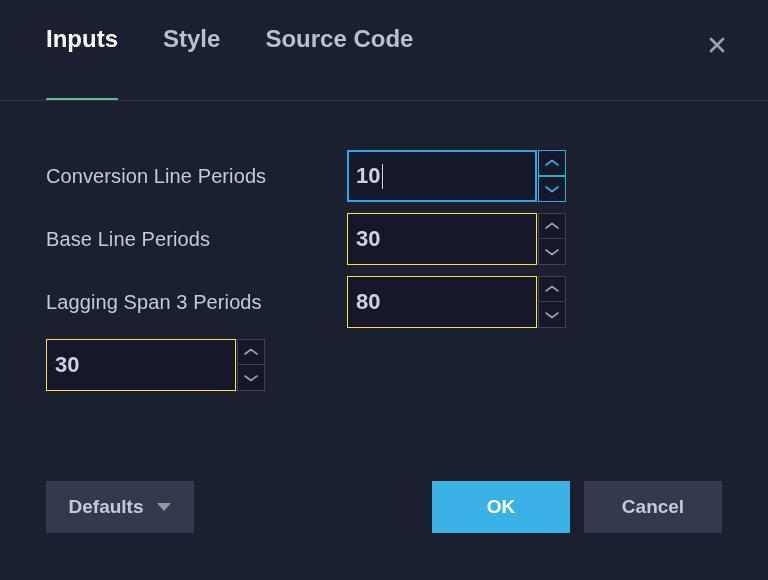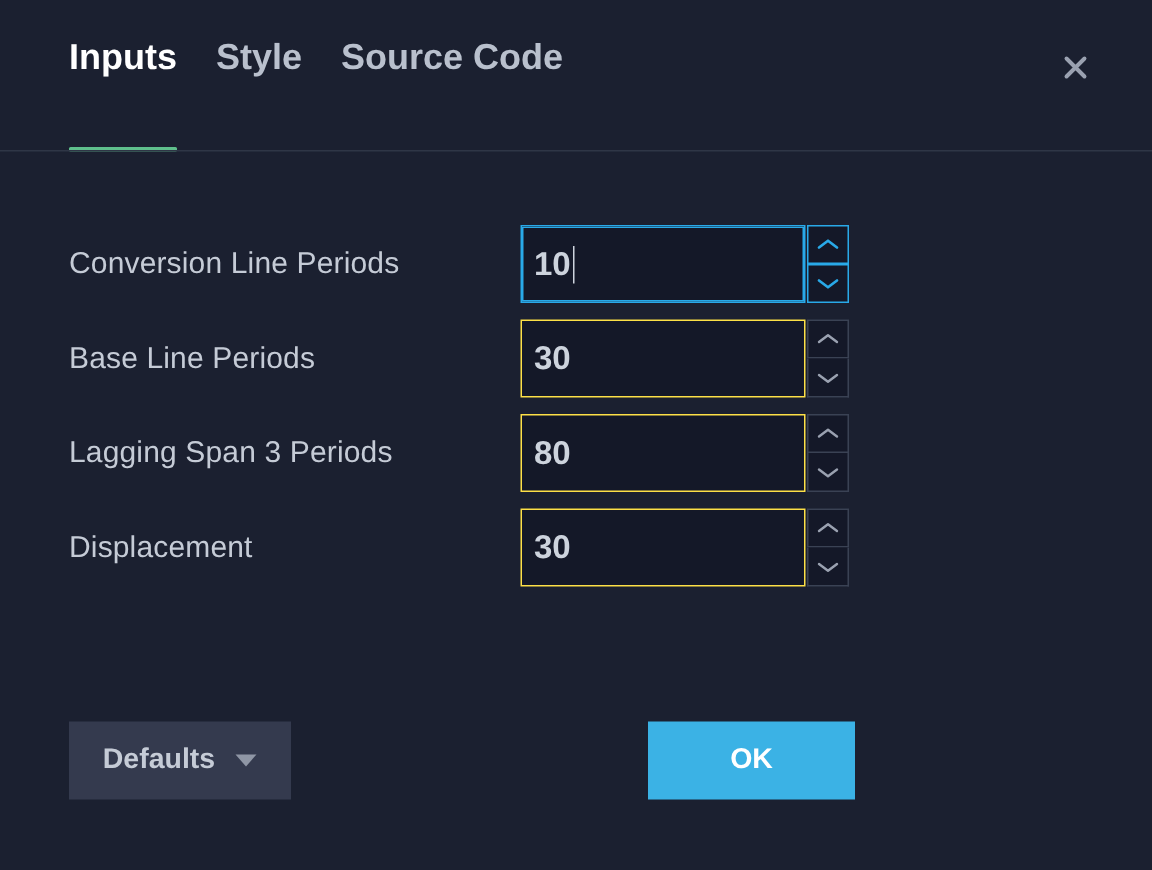--- a/index.html
+++ b/index.html
@@ -55,21 +55,21 @@
     color: #b9c0cd;
     cursor: pointer;
     white-space: nowrap;
     padding-bottom: 24px;
     box-sizing: border-box;
   }
   .tab.active {
     color: #ffffff;
   }
   .tab + .tab {
-    margin-left: 26px;
+    margin-left: 45px;
   }
   .tab-underline {
     position: absolute;
     left: 0;
     right: 0;
     bottom: 0;
     height: 3px;
     background: #5fbf8c;
     border-radius: 1px;
   }
@@ -325,21 +325,20 @@
                 <svg width="16" height="10" viewBox="0 0 16 10">
                     <path d="M2 3 L8 7.5 L14 3" fill="none" stroke="#9aa1b0" stroke-width="1.6" stroke-linecap="round" stroke-linejoin="round"></path>
                   </svg>
               </span>
             </div>
           </div>
         </div>
       </div>
 
       <div class="row">
-        <div class="row-label">Displacement</div>
         <div class="spinner">
           <div class="field">
             <span>30</span>
           </div>
           <div class="steppers">
             <div class="step">
               <span>
                 <svg width="16" height="10" viewBox="0 0 16 10">
                     <path d="M2 7 L8 2.5 L14 7" fill="none" stroke="#9aa1b0" stroke-width="1.6" stroke-linecap="round" stroke-linejoin="round"></path>
                   </svg>
@@ -360,15 +359,18 @@
   </div>
 
   <div class="footer">
     <div class="btn btn-ok">
       <span>OK</span>
     </div>
     <div class="btn btn-defaults">
       <span>Defaults</span>
       <span class="caret-down"></span>
     </div>
+    <div class="btn btn-cancel">
+      <span>Cancel</span>
+    </div>
   </div>
 
 </div>
 
 </body></html>

